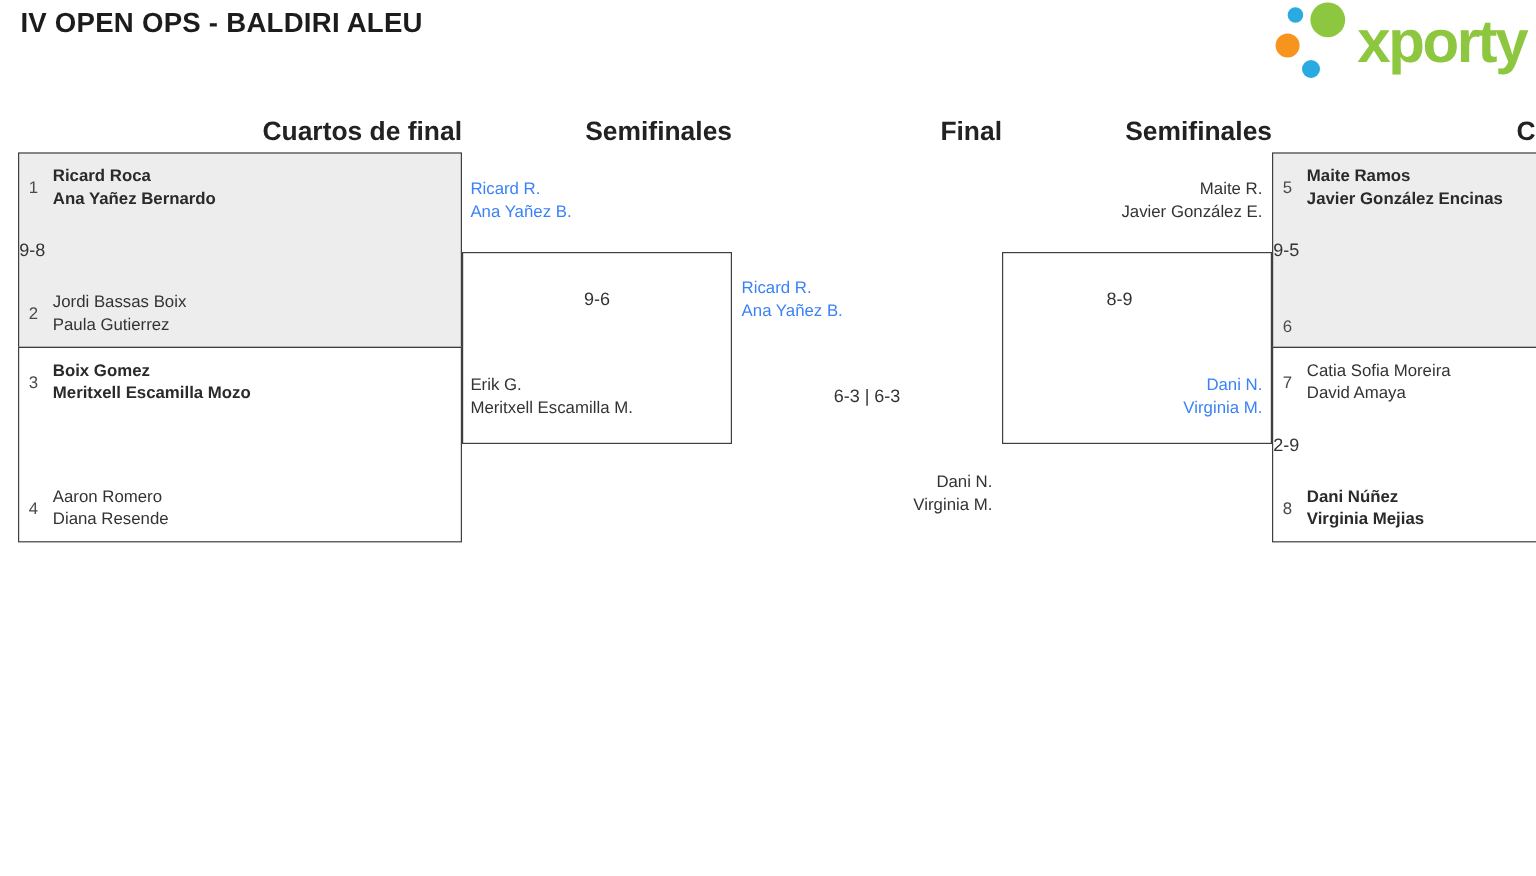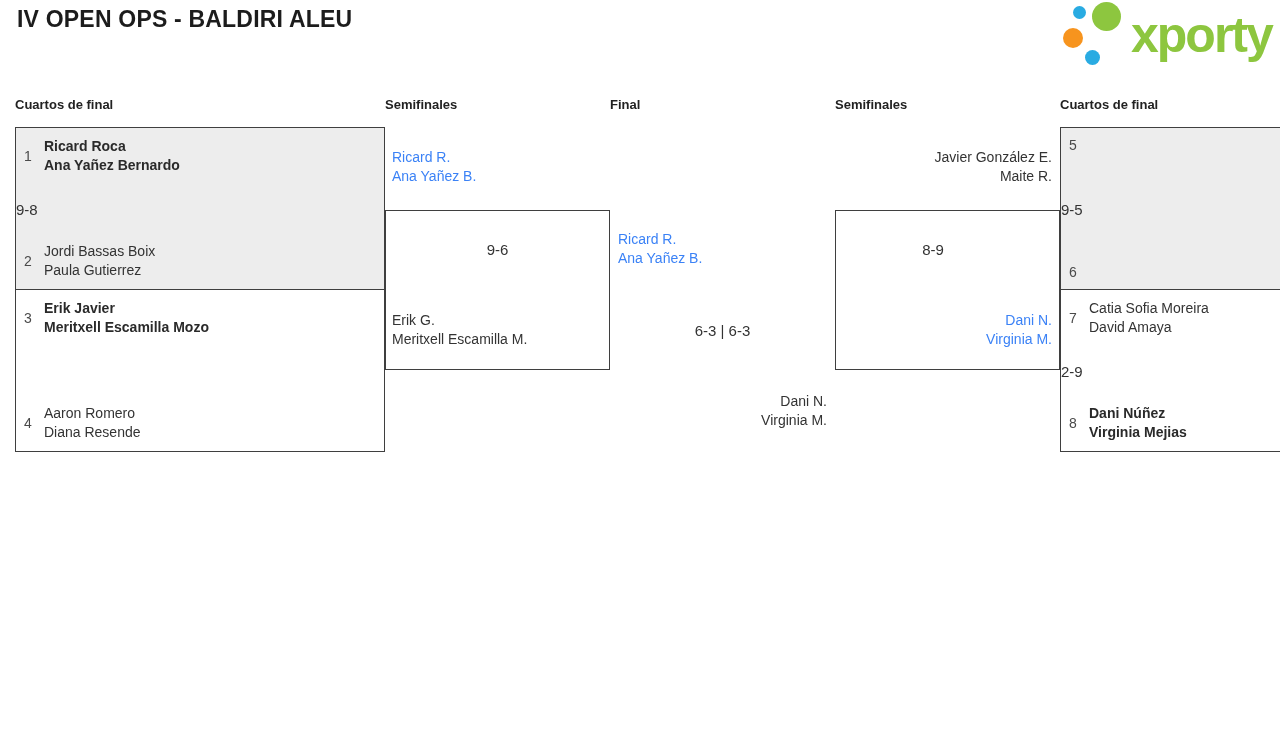--- a/index.html
+++ b/index.html
@@ -27,22 +27,22 @@
   .logo .dot.g  { left:29px; top:0px;  width:29px; height:29px; background:#8dc63f; }
   .logo .dot.o  { left:0px;  top:26px; width:20px; height:20px; background:#f7941e; }
   .logo .dot.b2 { left:22px; top:48px; width:15px; height:15px; background:#29abe2; }
   .logo .wordmark {
     font-size:50px; font-weight:700; color:#8dc63f; line-height:66px;
     letter-spacing:-2px; margin-left:6px;
   }
 
   
   .col-header {
-    top:97px; font-size:13px; font-weight:600; color:#222222;
-    text-align:left; white-space:nowrap; overflow:hidden;
+    top:97px; font-size:22px; font-weight:600; color:#222222;
+    text-align:right; white-space:nowrap; overflow:hidden;
   }
 
   
   .qf { width:370px; }
   .match-box {
     position:relative; height:163px;
     border:1px solid #3f3f3f; background:#ffffff;
   }
   .match-box.second { margin-top:-1px; }
   .match-box.shaded { background:#ededed; }
@@ -106,21 +106,21 @@
       <div class="names">
         <div>Jordi Bassas Boix</div>
         <div>Paula Gutierrez</div>
       </div>
     </div>
   </div>
   <div class="match-box second">
     <div class="team top winner">
       <div class="seed">3</div>
       <div class="names">
-        <div>Erik Javier</div>
+        <div>Boix Gomez</div>
         <div>Meritxell Escamilla Mozo</div>
       </div>
     </div>
     <div class="team bottom">
       <div class="seed">4</div>
       <div class="names">
         <div>Aaron Romero</div>
         <div>Diana Resende</div>
       </div>
     </div>
@@ -143,33 +143,37 @@
   <div>Ana Yañez B.</div>
 </div>
 <div class="abs score-free" style="left:595px;width:225px;top:322px;">6-3 | 6-3</div>
 <div class="abs team-free right" style="left:595px;width:217px;top:392px;">
   <div>Dani N.</div>
   <div>Virginia M.</div>
 </div>
 
 <div class="abs sf-box" style="left:820px;top:210px;"></div>
 <div class="abs team-free right" style="left:820px;width:217px;top:148px;">
+  <div>Maite R.</div>
   <div>Javier González E.</div>
-  <div>Maite R.</div>
 </div>
 <div class="abs score-free" style="left:820px;width:196px;top:241px;">8-9</div>
 <div class="abs team-free right winner" style="left:820px;width:217px;top:311px;">
   <div>Dani N.</div>
   <div>Virginia M.</div>
 </div>
 
 <div class="abs qf" style="left:1045px;top:127px;">
   <div class="match-box shaded">
     <div class="team top winner">
       <div class="seed">5</div>
+      <div class="names">
+        <div>Maite Ramos</div>
+        <div>Javier González Encinas</div>
+      </div>
     </div>
     <div class="score">9-5</div>
     <div class="team bottom">
       <div class="seed">6</div>
     </div>
   </div>
   <div class="match-box second">
     <div class="team top">
       <div class="seed">7</div>
       <div class="names">

